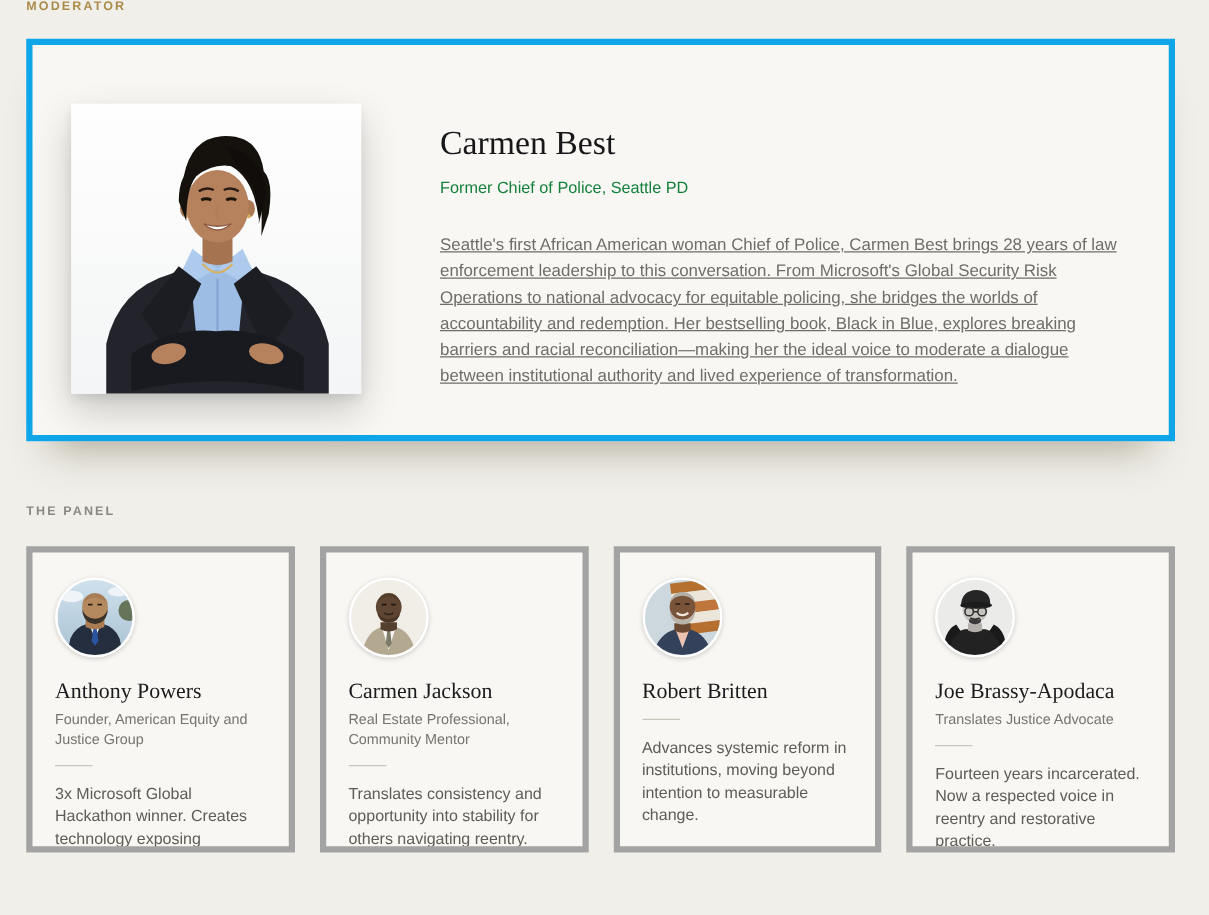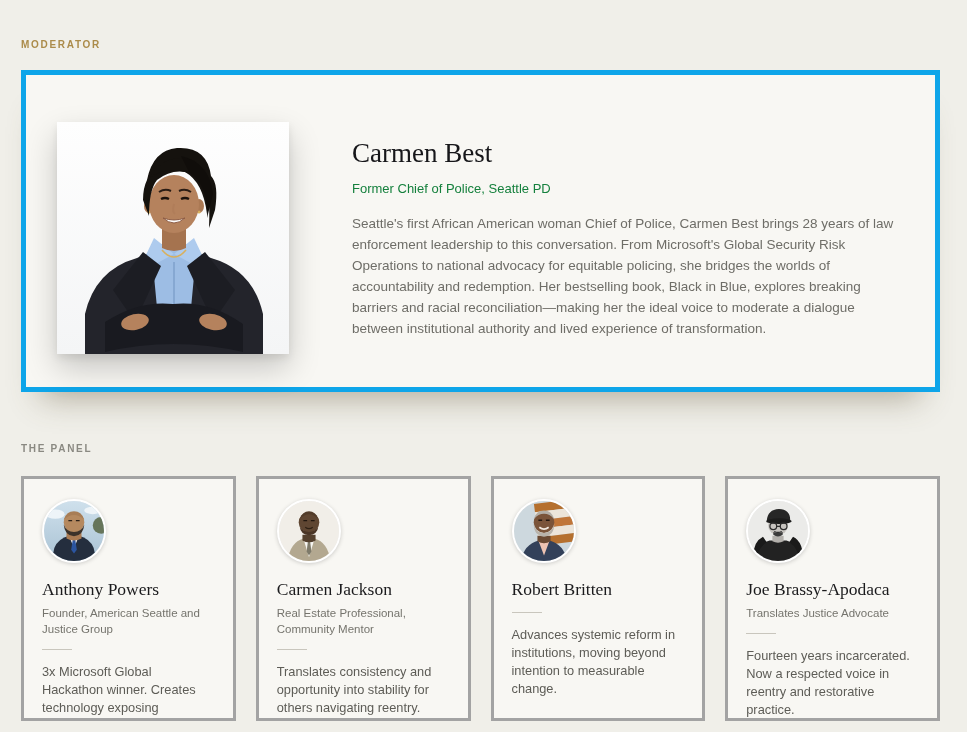--- a/index.html
+++ b/index.html
@@ -10,21 +10,21 @@
     overflow:hidden;
   }
   .page { padding:0 27px 0 21px; }
 
   .section-label {
     font-size:10px;
     font-weight:700;
     letter-spacing:1.7px;
     text-transform:uppercase;
   }
-  .moderator-label { color:#ab8b4a; padding-top:39px; }
+  .moderator-label { color:#ab8b4a; }
   .panel-label { color:#8a8982; margin-top:51px; }
 
   
   .moderator-card {
     margin-top:20px;
     height:322px;
     background:#f8f7f3;
     border:5px solid #0ea5e9;
     box-shadow:0 26px 30px -20px rgba(100,88,60,.45);
     display:flex;
@@ -37,32 +37,32 @@
   }
   .mod-photo svg { display:block; width:100%; height:100%; }
   .mod-text { margin-left:63px; padding-top:16px; max-width:560px; }
   .mod-name {
     font-family:"Liberation Serif", serif;
     font-weight:400;
     font-size:27px;
     color:#17171a;
   }
   .mod-role { margin-top:12px; font-size:13px; color:#15803d; }
-  .mod-bio { margin-top:17px; font-size:13.5px; line-height:21px; color:#6e6d67; }
+  .mod-bio { margin-top:28px; font-size:13.5px; line-height:21px; color:#6e6d67;text-decoration:underline; }
 
   
   .panel-grid {
     margin-top:22px;
     display:grid;
     grid-template-columns:repeat(4,1fr);
     gap:20px;
   }
   .panel-card {
     background:#f8f7f3;
-    border:3px solid #a3a3a3;
+    border:5px solid #a3a3a3;
     height:245px;
     padding:20px 18px;
     overflow:hidden;
   }
   .avatar {
     width:64px; height:64px;
     border-radius:50%;
     border:2px solid #ffffff;
     box-shadow:0 1px 4px rgba(0,0,0,.18);
     overflow:hidden;
@@ -166,21 +166,21 @@
           <path d="M27,38 L37,38 L32,50 Z" fill="#f2f2f2"></path>
           <path d="M31,39 L33,39 L35,52 L32,56 L29,52 Z" fill="#2b55a0"></path>
           <path d="M24,34 L40,34 L40,40 Q32,44 24,40 Z" fill="#ab7c54"></path>
           <circle cx="32" cy="23" r="11" fill="#b5895f"></circle>
           <path d="M21,25 Q22,37 32,37.5 Q42,37 43,25 Q40,33 32,33 Q24,33 21,25 Z" fill="#3c322a"></path>
           <path d="M21,20 Q24,11 32,11 Q40,11 43,20 Q38,15 32,15 Q26,15 21,20 Z" fill="#a87d55"></path>
           <path d="M26,21 L30,21 M34,21 L38,21" stroke="#2e2218" stroke-width="1.4"></path>
         </svg>
       </div>
       <div class="p-name">Anthony Powers</div>
-      <div class="p-role">Founder, American Seattle and Justice Group</div>
+      <div class="p-role">Founder, American Equity and Justice Group</div>
       <hr class="p-divider">
       <div class="p-bio">3x Microsoft Global Hackathon winner. Creates technology exposing sentencing inequities.</div>
     </div>
 
     <div class="panel-card">
       <div class="avatar">
         <svg viewBox="0 0 64 64">
           <rect width="64" height="64" fill="#f1eee8"></rect>
           <path d="M9,64 Q12,44 26,40 L38,40 Q52,44 55,64 Z" fill="#b3a890"></path>
           <path d="M26,40 L38,40 L32,60 Z" fill="#f7f6f2"></path>

